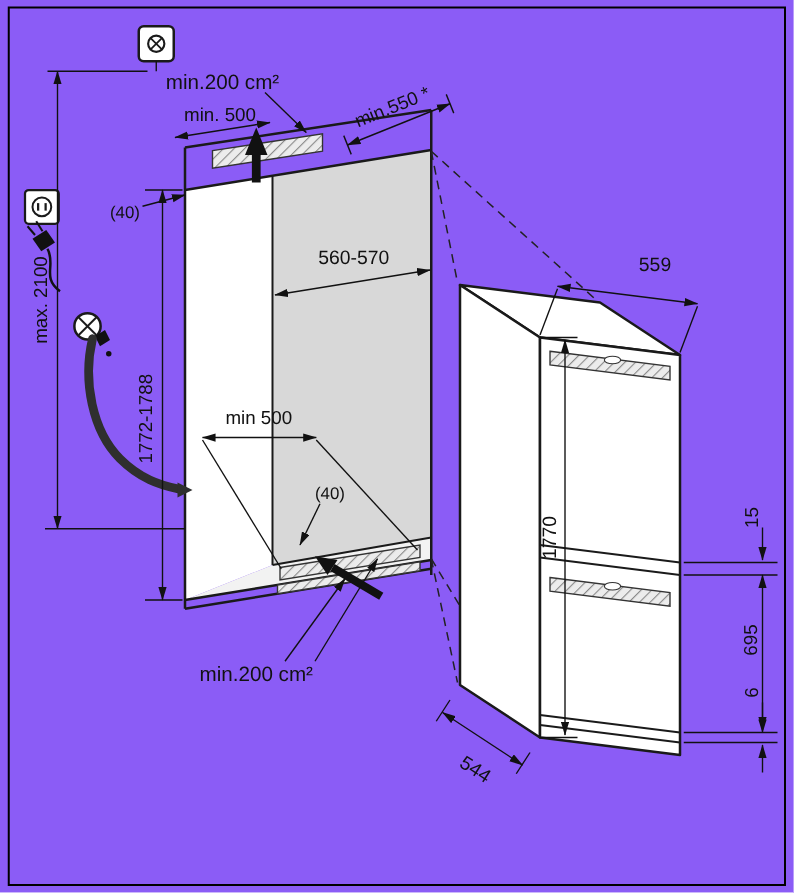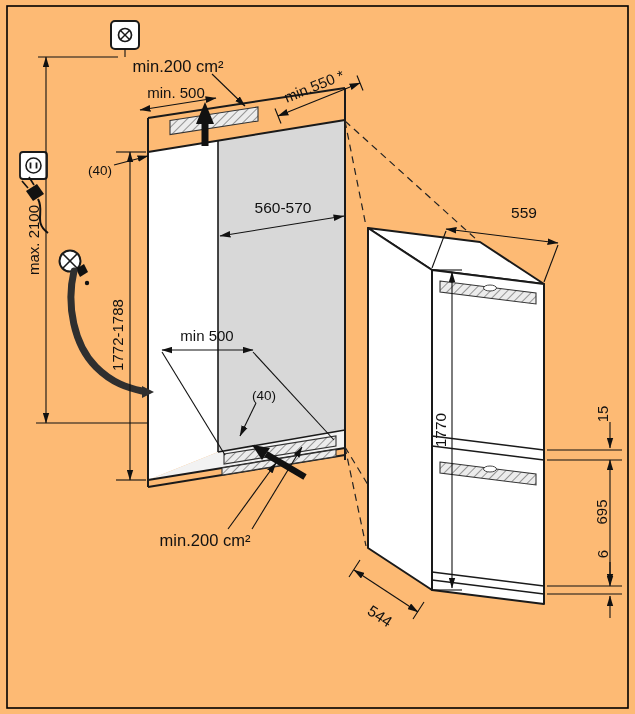--- a/index.html
+++ b/index.html
@@ -1,16 +1,16 @@
 <!DOCTYPE html>
 <html><head>
 <meta charset="utf-8">
 <style>
   html,body{margin:0;padding:0;background:#fff;}
-  .stage{width:635px;height:714px;position:relative;background:#fdba74;}
+  .stage{width:635px;height:714px;position:relative;background:#8b5cf6;}
   svg text{font-family:"Liberation Sans","DejaVu Sans",sans-serif;fill:#111;}
   .outline{fill:#fff;stroke:#1a1a1a;stroke-width:2;stroke-linejoin:round;}
   .thick{stroke:#1a1a1a;stroke-width:2;fill:none;stroke-linejoin:round;}
   .mid{stroke:#1a1a1a;stroke-width:1.6;fill:none;}
   .thin{stroke:#111;stroke-width:1.1;fill:none;}
   .dash{stroke:#222;stroke-width:1.2;fill:none;stroke-dasharray:7 5;}
   .hatched{fill:url(#hatch);stroke:#333;stroke-width:1.1;}
   .blackfill{fill:#111;stroke:none;}
 </style>
 </head>

